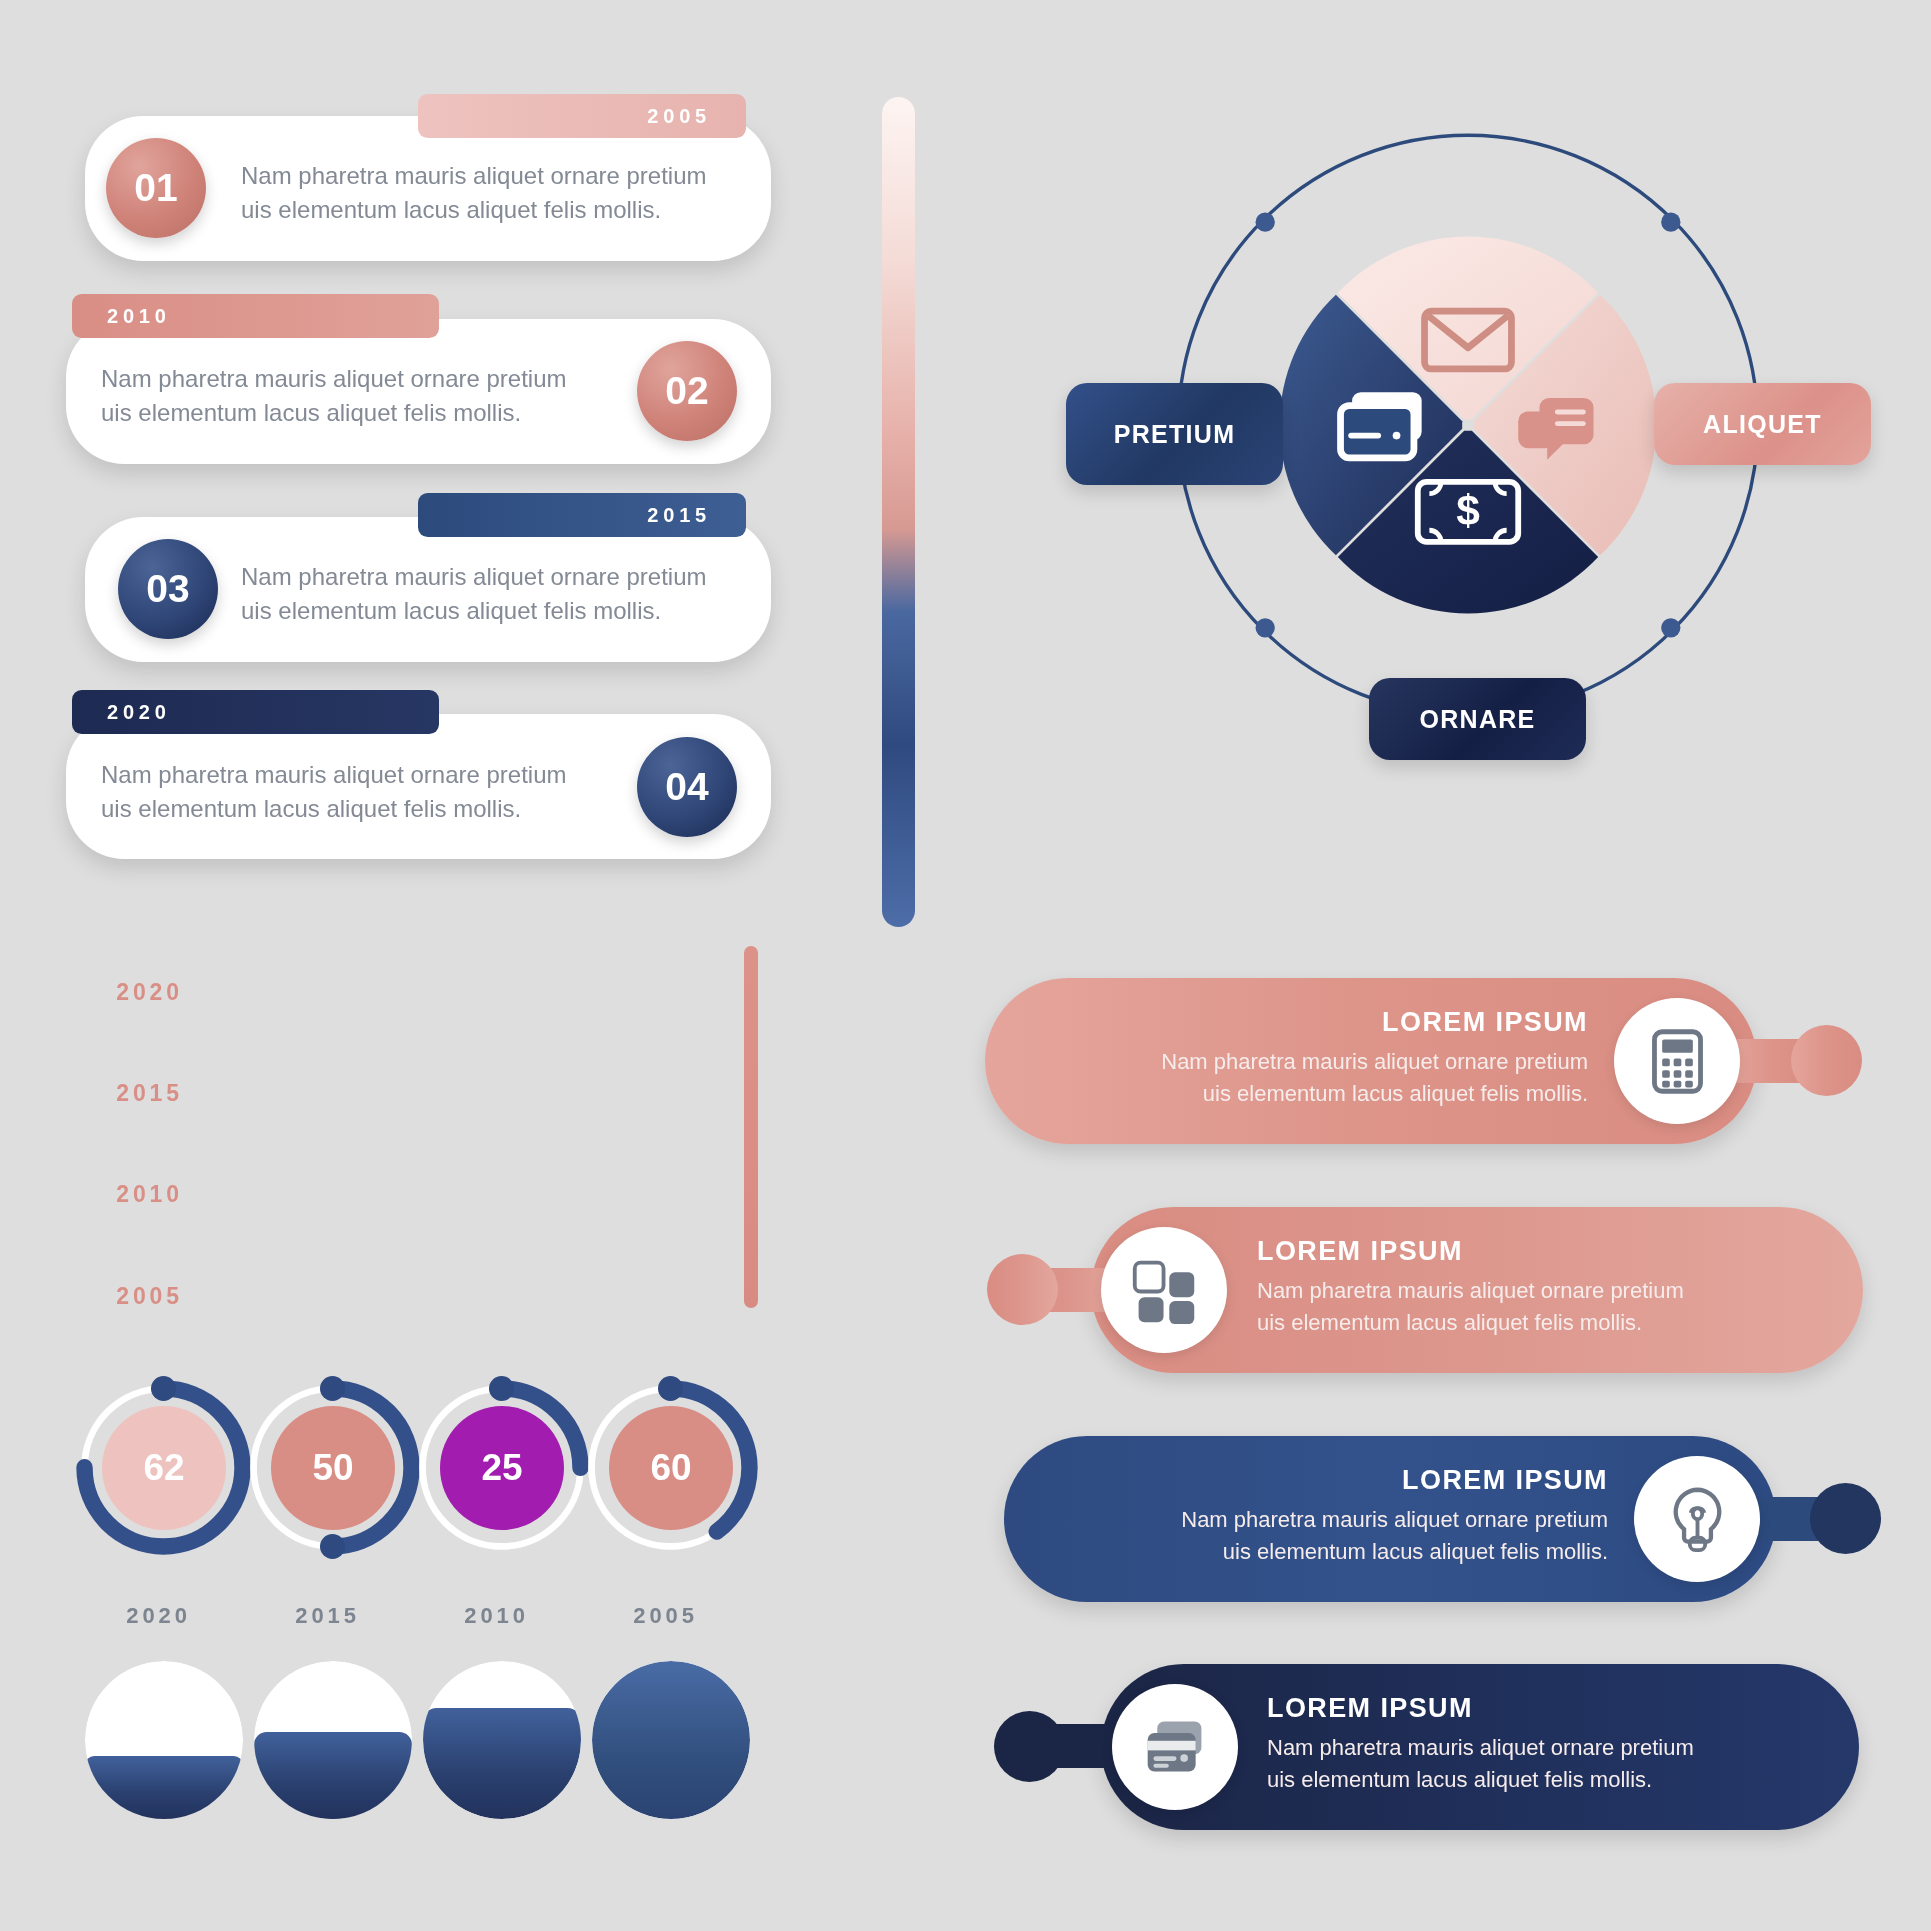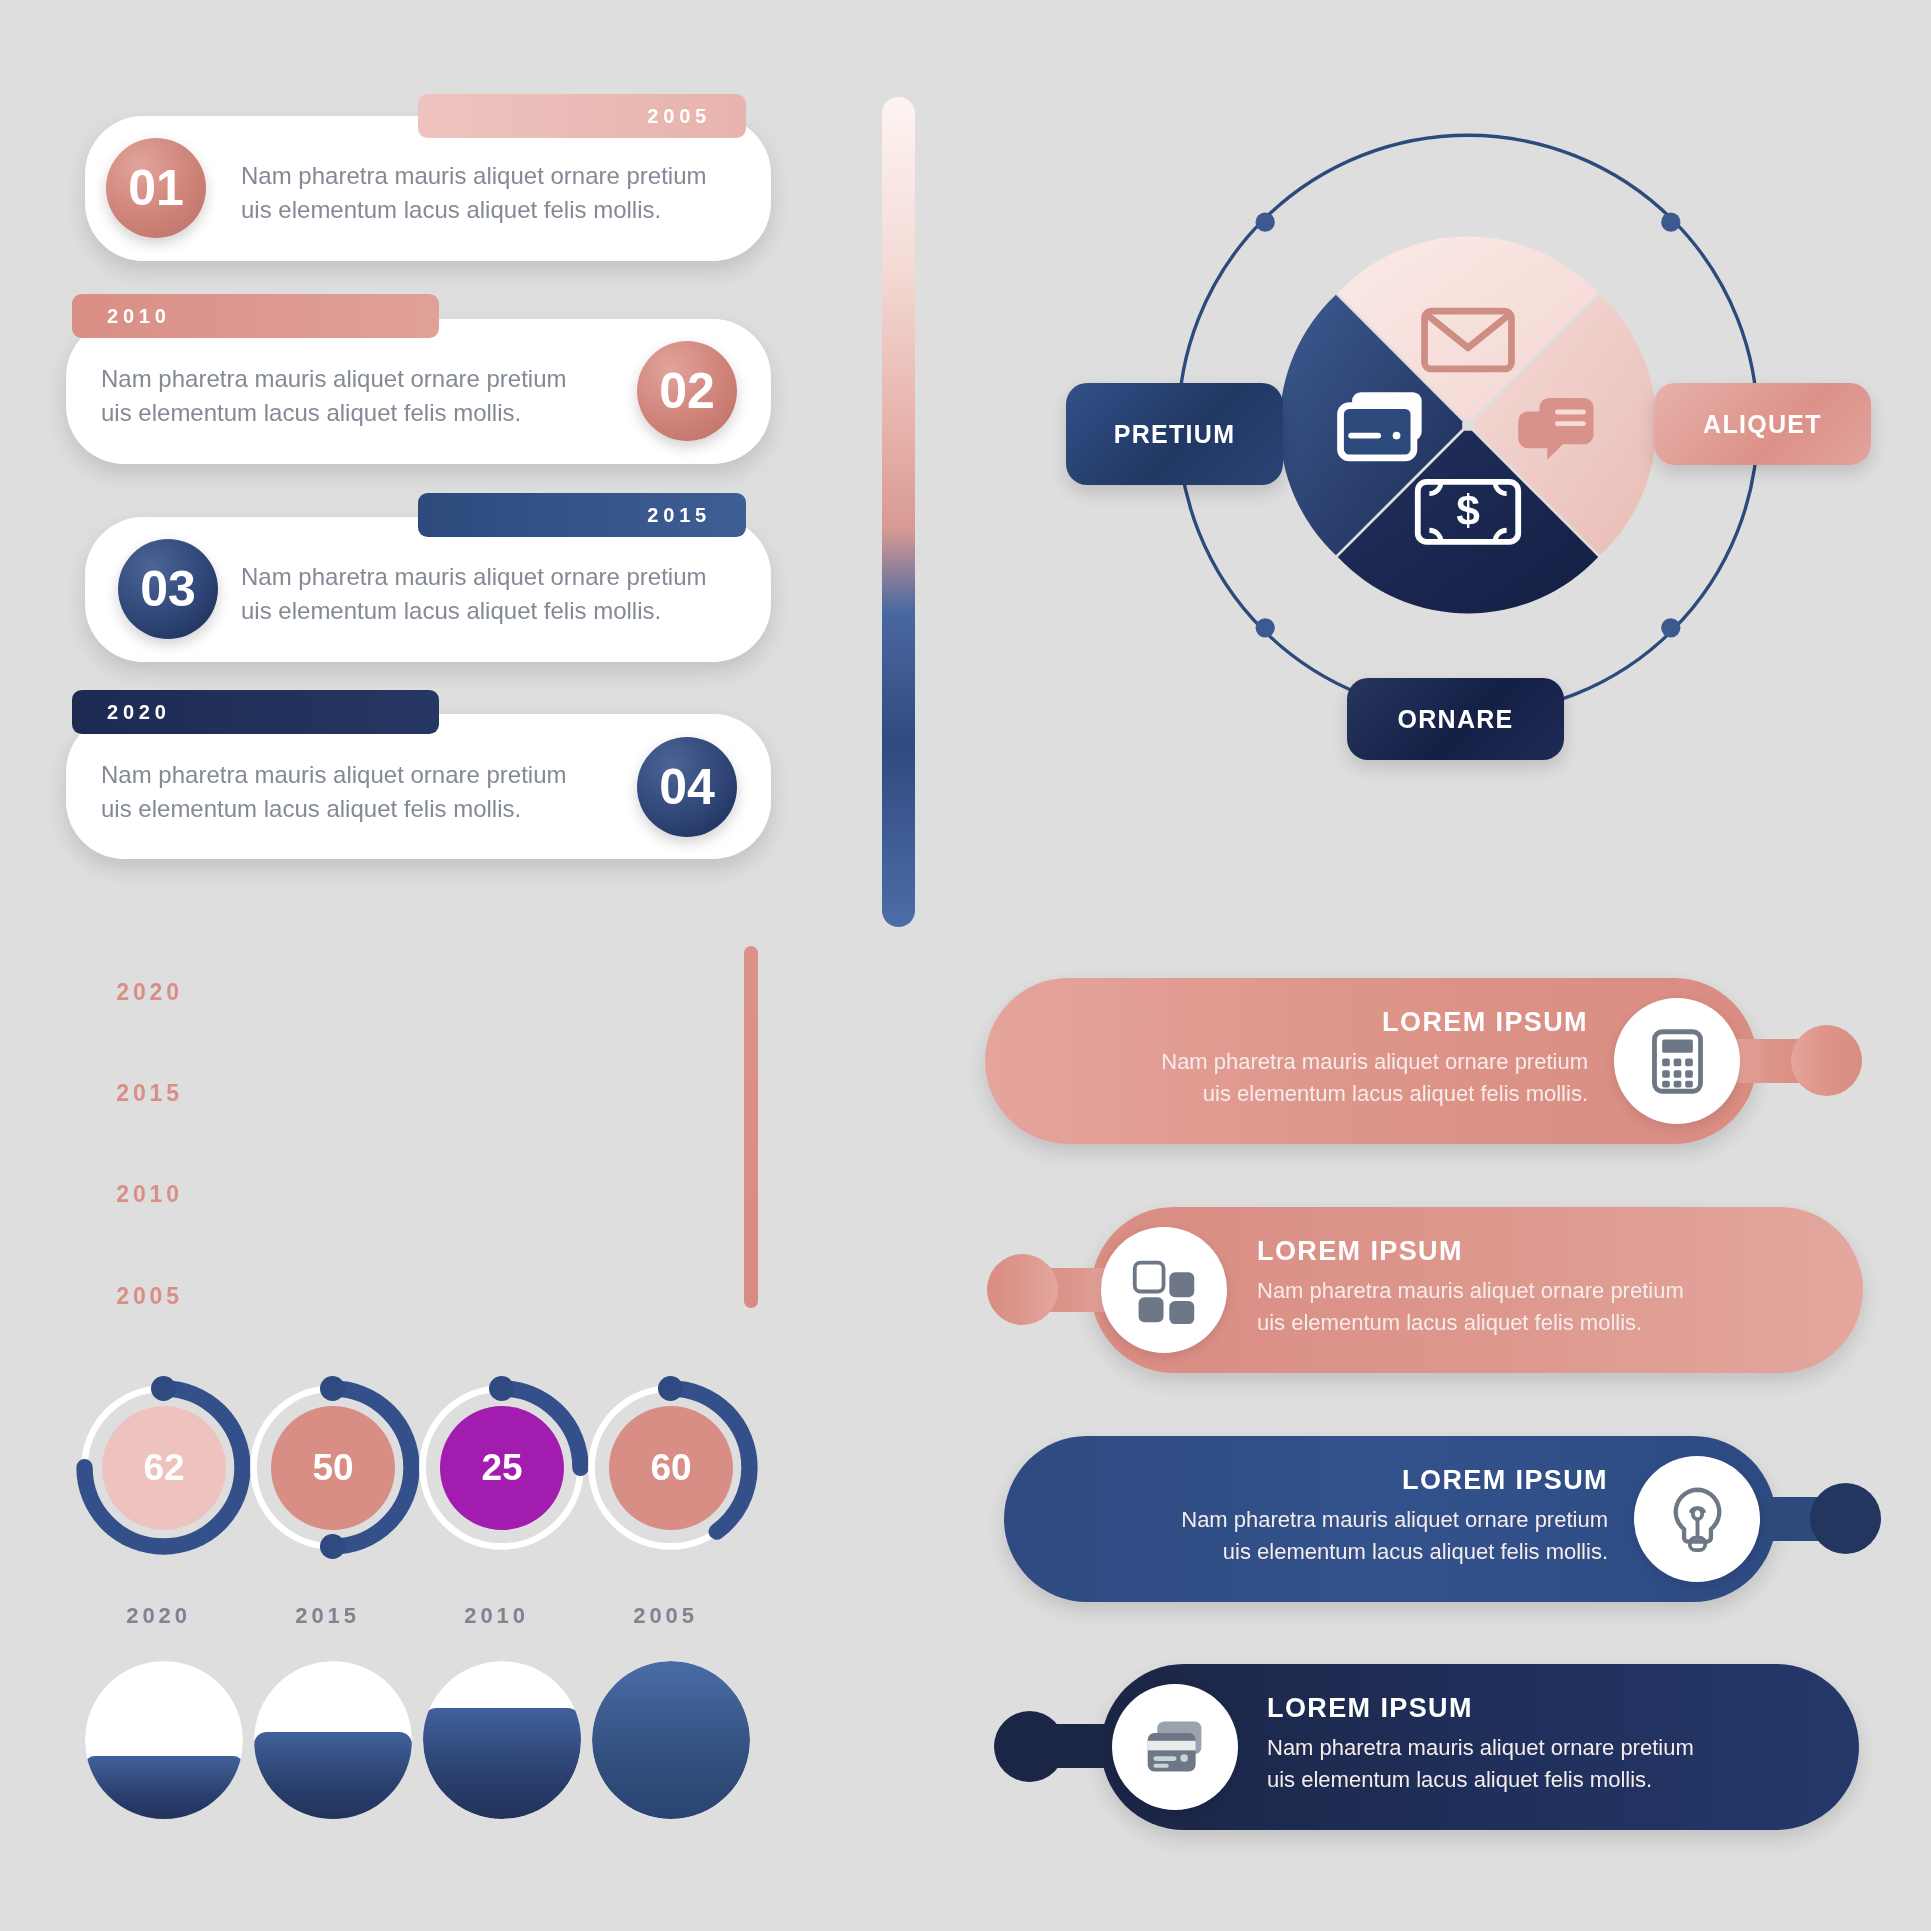--- a/index.html
+++ b/index.html
@@ -33,21 +33,21 @@
   .badge-pink-light { background: linear-gradient(90deg,#eec3bf 0%,#e7b3ae 100%); }
   .badge-pink       { background: linear-gradient(90deg,#d98e85 0%,#e0a199 100%); }
   .badge-blue       { background: linear-gradient(90deg,#2c4a7c 0%,#3e5f94 100%); }
   .badge-navy       { background: linear-gradient(90deg,#1d2a52 0%,#273763 100%); }
 
   .tl-num {
     position: absolute;
     width: 100px; height: 100px;
     border-radius: 50%;
     display: flex; align-items: center; justify-content: center;
-    color: #ffffff; font-size: 50px; font-weight: 700;
+    color: #ffffff; font-size: 39px; font-weight: 700;
     box-shadow: 0 5.8px 13.5px rgba(0,0,0,0.18);
   }
   .num-pink { background: radial-gradient(circle at 34% 28%, #e0a49c 0%, #cf8278 55%, #b96f65 100%); }
   .num-blue { background: radial-gradient(circle at 34% 28%, #4b6596 0%, #2f4677 55%, #1b2a52 100%); }
 
   .tl-text {
     position: absolute;
     color: #838a95;
     font-size: 24px;
     line-height: 1.42;
@@ -261,21 +261,21 @@
         <rect x="-44" y="-20" width="76" height="54" rx="9" fill="#2c4a7c" stroke="#ffffff" stroke-width="7"></rect>
         <rect x="-36" y="8" width="34" height="6" rx="3" fill="#ffffff"></rect>
         <circle cx="14" cy="11" r="4" fill="#ffffff"></circle>
       </g>
     </svg>
 
     
     <div class="pie-node node-pink" style="left:524px; top:296px; width:217px; height:82px;">
       <span>ALIQUET</span>
     </div>
-    <div class="pie-node node-navy" style="left:217px; top:591px; width:217px; height:82px;">
+    <div class="pie-node node-navy" style="left:239px; top:591px; width:217px; height:82px;">
       <span>ORNARE</span>
     </div>
     <div class="pie-node node-blue" style="left:-64px; top:296px; width:217px; height:102px;">
       <span>PRETIUM</span>
     </div>
   </div>
 
   <div>
 
     <div class="bar-row" style="left:77px; top:966px;">

